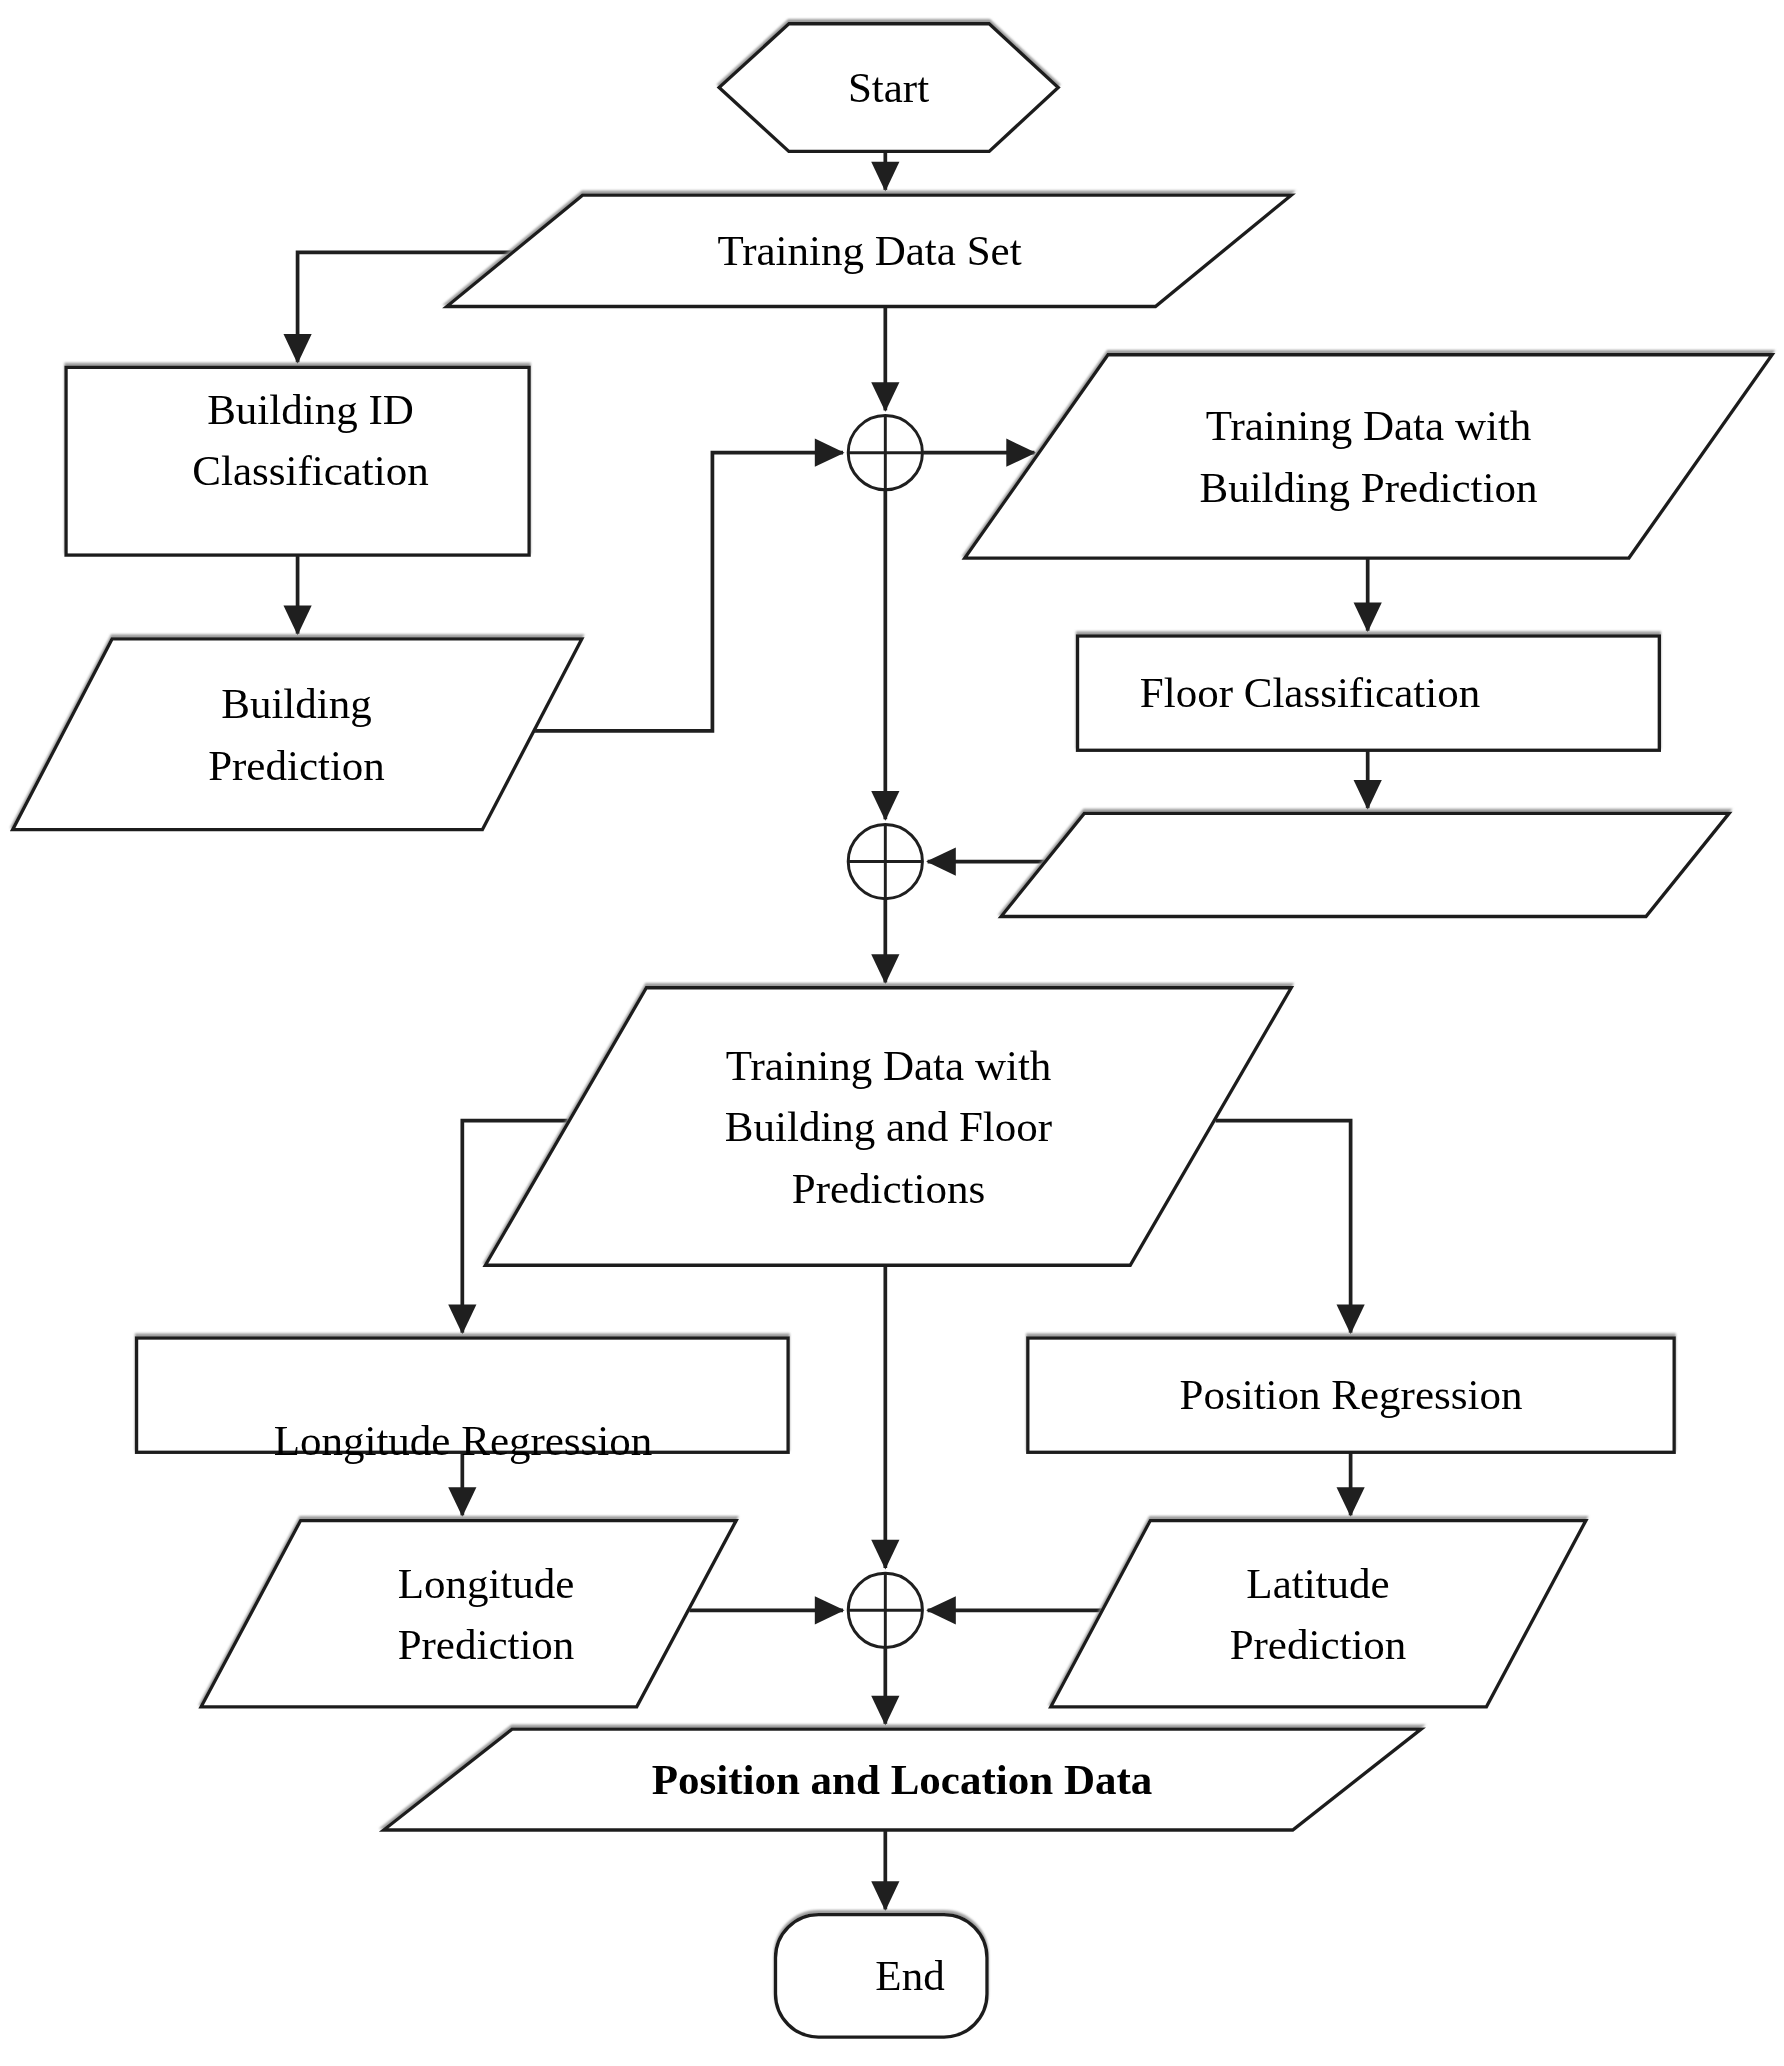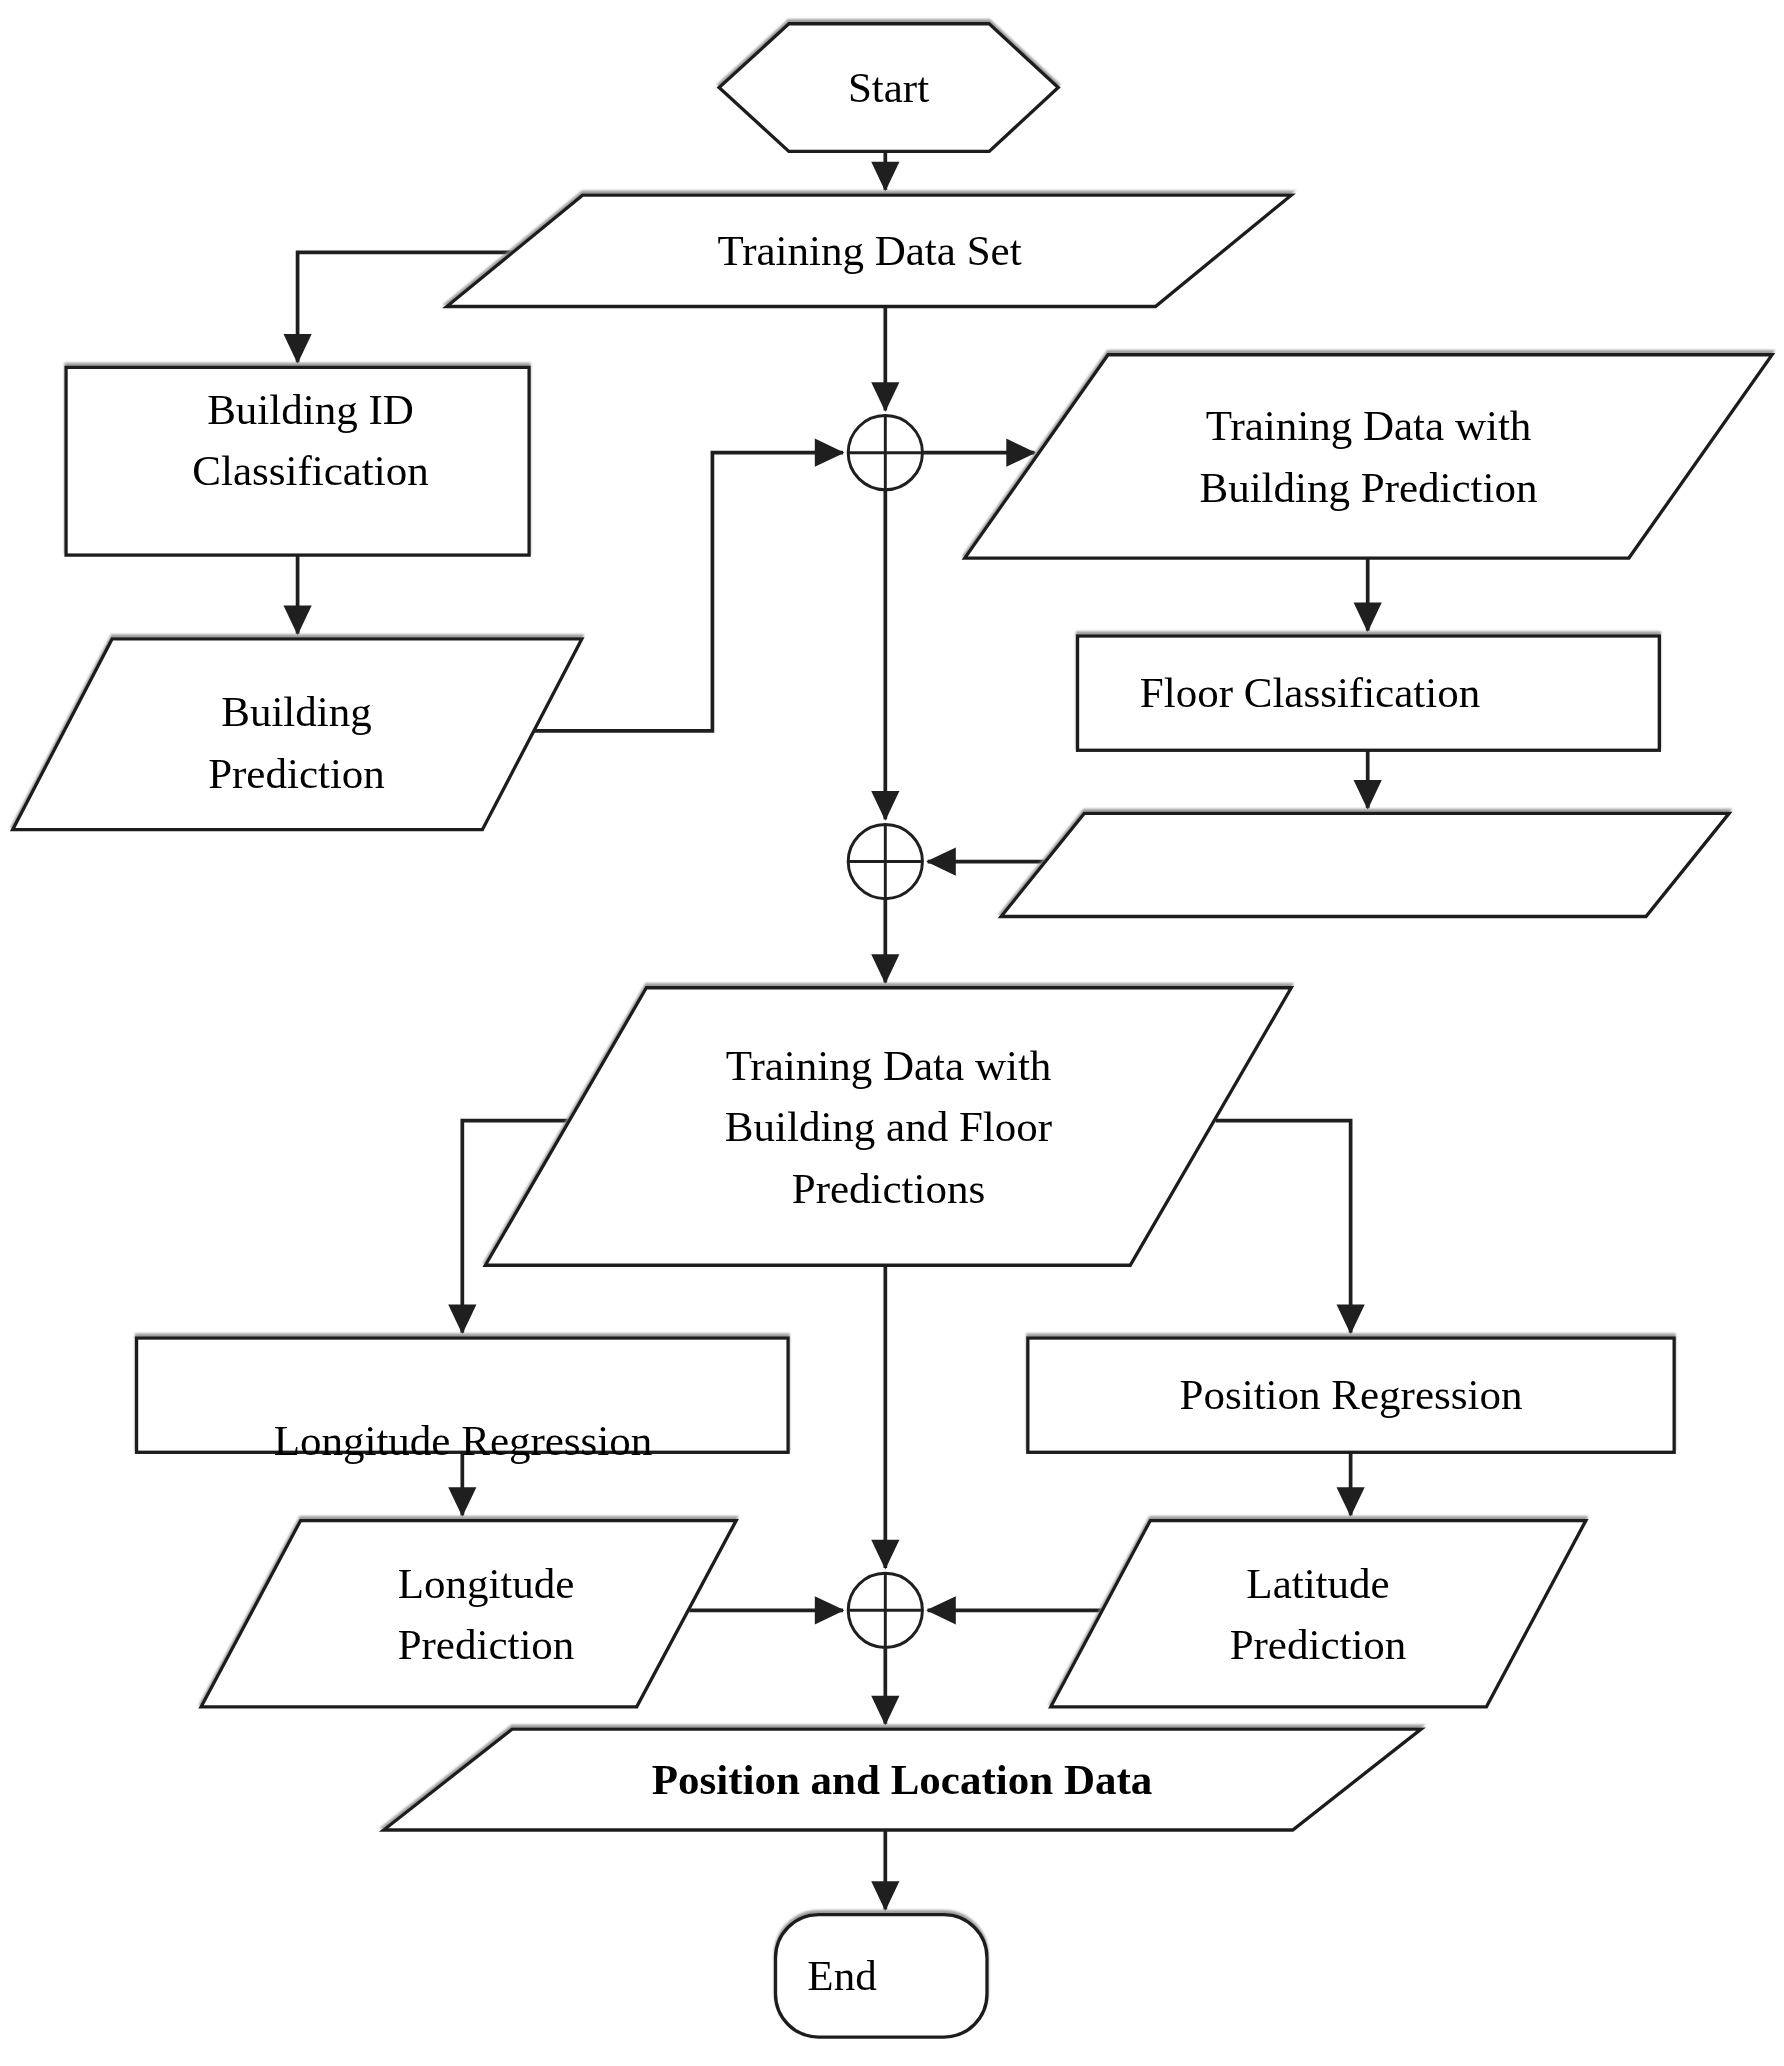--- a/index.html
+++ b/index.html
@@ -105,21 +105,21 @@
     </g>
   </svg>
 
   <div class="label" style="left:719px;top:24px;width:339px;height:128px;">Start</div>
 
   <div class="label" style="left:447px;top:195px;width:845px;height:111px;">Training Data Set</div>
 
   <div class="label" style="left:79px;top:367px;width:463px;height:146px;">Building ID
 Classification</div>
 
-  <div class="label" style="left:74px;top:639px;width:445px;height:191px;margin-top:8px;">Building
+  <div class="label" style="left:74px;top:639px;width:445px;height:191px;">Building
 Prediction</div>
 
   <div class="label" style="left:1079px;top:355px;width:579px;height:203px;">Training Data with
 Building Prediction</div>
 
   <div class="label" style="left:1019px;top:636px;width:582px;height:114px;">Floor Classification</div>
 
 
   <div class="label" style="left:599px;top:988px;width:579px;height:278px;">Training Data with
 Building and Floor
@@ -130,16 +130,16 @@
   <div class="label" style="left:1028px;top:1338px;width:646px;height:114px;">Position Regression</div>
 
   <div class="label" style="left:278px;top:1521px;width:416px;height:186px;">Longitude
 Prediction</div>
 
   <div class="label" style="left:1125px;top:1521px;width:386px;height:186px;">Latitude
 Prediction</div>
 
   <div class="label" style="left:531px;top:1729px;width:742px;height:101px;font-weight:bold;">Position and Location Data</div>
 
-  <div class="label" style="left:736px;top:1915px;width:212px;height:122px;">End</div>
+  <div class="label" style="left:804px;top:1915px;width:212px;height:122px;">End</div>
 
 </div>
 
 
 </body></html>

